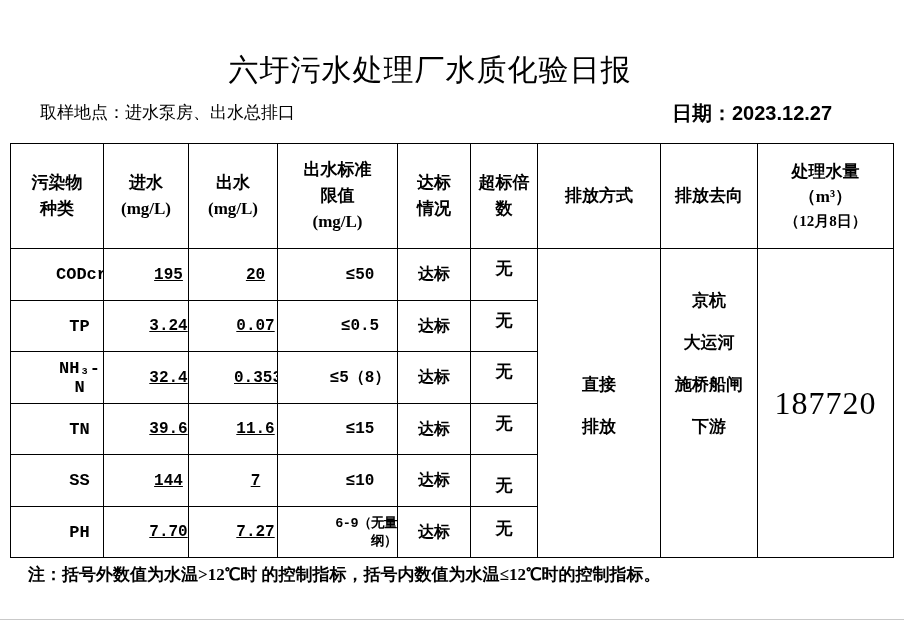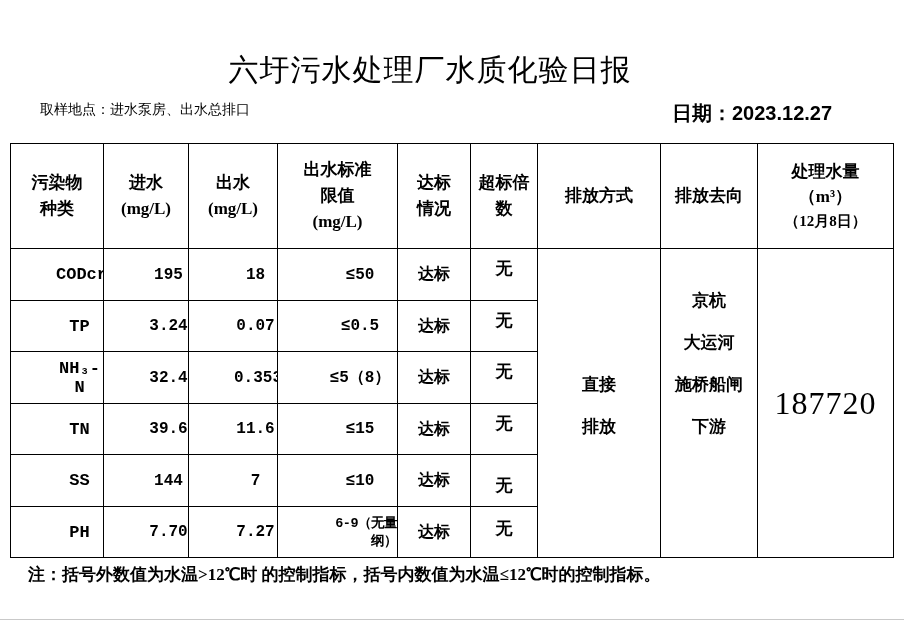--- a/index.html
+++ b/index.html
@@ -10,21 +10,21 @@
     position: relative; overflow: hidden;
   }
   .title {
     position: absolute; top: 50px; left: 0; width: 904px;
     text-align: center; font-size: 30px; font-weight: 400;
     letter-spacing: 1px; transform: translateX(-22px);
     white-space: nowrap;
   }
   .meta-left {
     position: absolute; top: 101px; left: 40px;
-    font-size: 14px; white-space: nowrap;
+    font-size: 17px; white-space: nowrap;
   }
   .meta-right {
     position: absolute; top: 100px; left: 672px;
     font-family: "Liberation Sans", sans-serif;
     font-size: 20px; font-weight: 700; white-space: nowrap;
   }
   table.report {
     position: absolute; top: 143px; left: 10px;
     width: 883px; height: 414px;
     border-collapse: collapse; table-layout: fixed;
@@ -35,21 +35,21 @@
   }
   .hdr {
     font-weight: 700; font-size: 17px; line-height: 26px;
     white-space: pre-line;
   }
   .vol-hdr span { display: block; line-height: 25px; font-weight: 700; }
   .vol-hdr .l1, .vol-hdr .l2 { font-size: 17px; }
   .vol-hdr .l3 { font-size: 15px; }
   .mono { font-family: "Liberation Mono", "DejaVu Sans Mono", monospace; font-weight: 700; padding-left: 45px; }
   .name-cell { font-size: 17px; }
-  .num-cell { font-size: 16px; }
+  .num-cell { font-size: 16px; text-decoration: underline; }
   .limit-cell { font-size: 16px; margin-top: 41px; }
   .limit-small { font-size: 13.5px; letter-spacing: -0.5px; text-align: right; }
   .status-cell { font-size: 16px; font-weight: 700; }
   .exceed-cell span { display: inline-block; font-size: 17px; font-weight: 700; }
   .ex-up  { transform: translateY(-6px); }
   .ex-dn  { transform: translateY(5px); }
   .ex-up2 { transform: translateY(-4px); }
   .merge-method div {
     white-space: pre-line; line-height: 42px;
     font-weight: 700; font-size: 17px; transform: translateY(3px);
@@ -110,21 +110,21 @@
     <td class="vol-hdr">
       <span class="l1">处理水量</span>
       <span class="l2">（m³）</span>
       <span class="l3">（12月8日）</span>
     </td>
   </tr>
 
   <tr style="height:52px">
     <td class="mono name-cell">CODcr</td>
     <td class="mono num-cell">195</td>
-    <td class="mono num-cell">18</td>
+    <td class="mono num-cell">20</td>
     <td class="mono limit-cell">≤50</td>
     <td class="status-cell">达标</td>
     <td class="exceed-cell"><span class="ex-up">无</span></td>
     <td rowspan="6" class="merge-method">
           <div>直接
 排放</div>
         </td>
     <td rowspan="6" class="merge-dest">
           <div>京杭
 大运河

